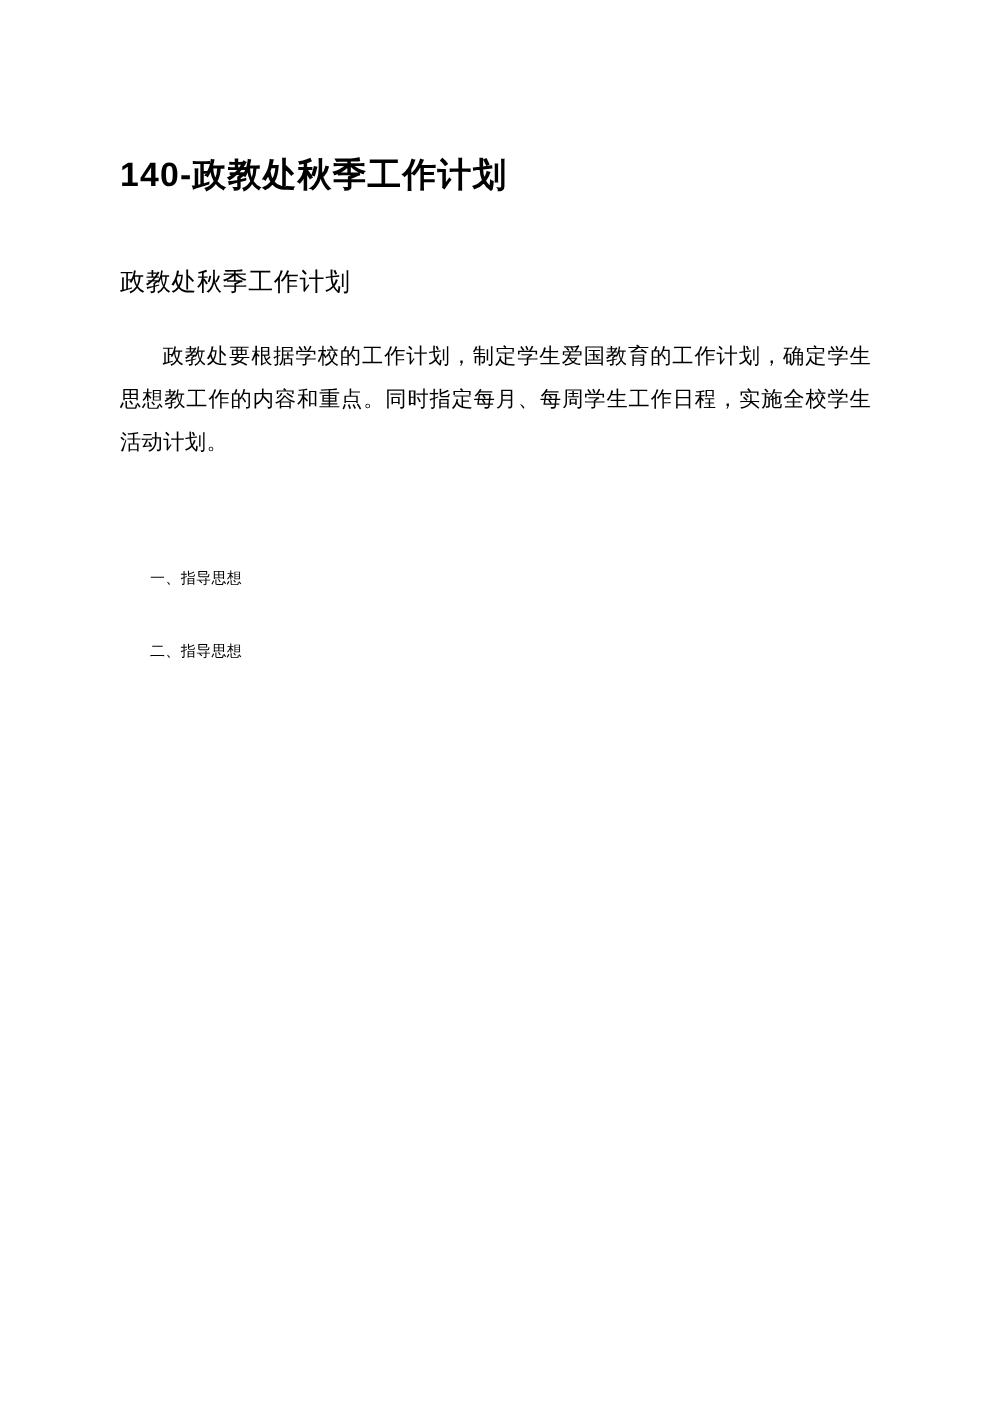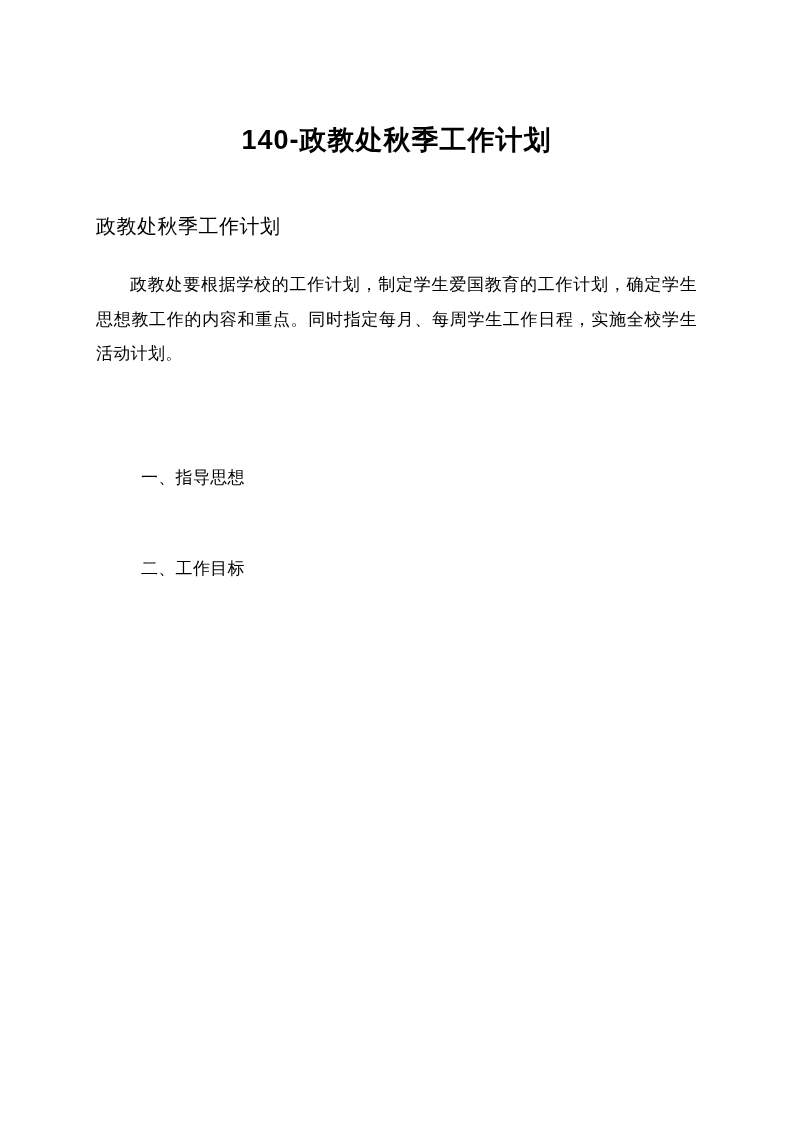--- a/index.html
+++ b/index.html
@@ -18,44 +18,43 @@
     position: relative;
     width: 793px;
     height: 1122px;
     box-sizing: border-box;
     padding: 96px 96px 80px 96px;
     background: #ffffff;
   }
   .doc-title {
     font-size: 27px;
     font-weight: bold;
-    text-align: center;
     letter-spacing: 1px;
     margin: 26px 0 0 0;
     line-height: 1.4;
   }
   .subtitle {
     font-size: 20px;
     margin: 50px 0 0 0;
     line-height: 1.6;
     letter-spacing: 0.5px;
   }
   .para {
     font-size: 17px;
     line-height: 2.05;
     margin: 26px 0 0 0;
     text-align: justify;
     text-justify: inter-ideograph;
     text-indent: 2em;
     letter-spacing: 0.3px;
   }
   .heading {
-    font-size: 17px;
+    font-size: 12px;
     line-height: 2.05;
-    margin: 11px;
+    margin: 0;
     text-indent: 2em;
     letter-spacing: 0.3px;
   }
   .gap-lg { height: 78px; }
   .gap-md { height: 34px; }
 </style>
 </head>
 <body>
 
 <div class="page">
@@ -66,15 +65,15 @@
 
   <p class="para">政教处要根据学校的工作计划，制定学生爱国教育的工作计划，确定学生思想教工作的内容和重点。同时指定每月、每周学生工作日程，实施全校学生活动计划。</p>
 
   <div class="gap-lg"></div>
 
   <p class="heading">一、指导思想</p>
 
 
   <div class="gap-md"></div>
 
-  <p class="heading">二、工作目标</p>
+  <p class="heading">二、指导思想</p>
 
 </div>
 
 </body></html>

